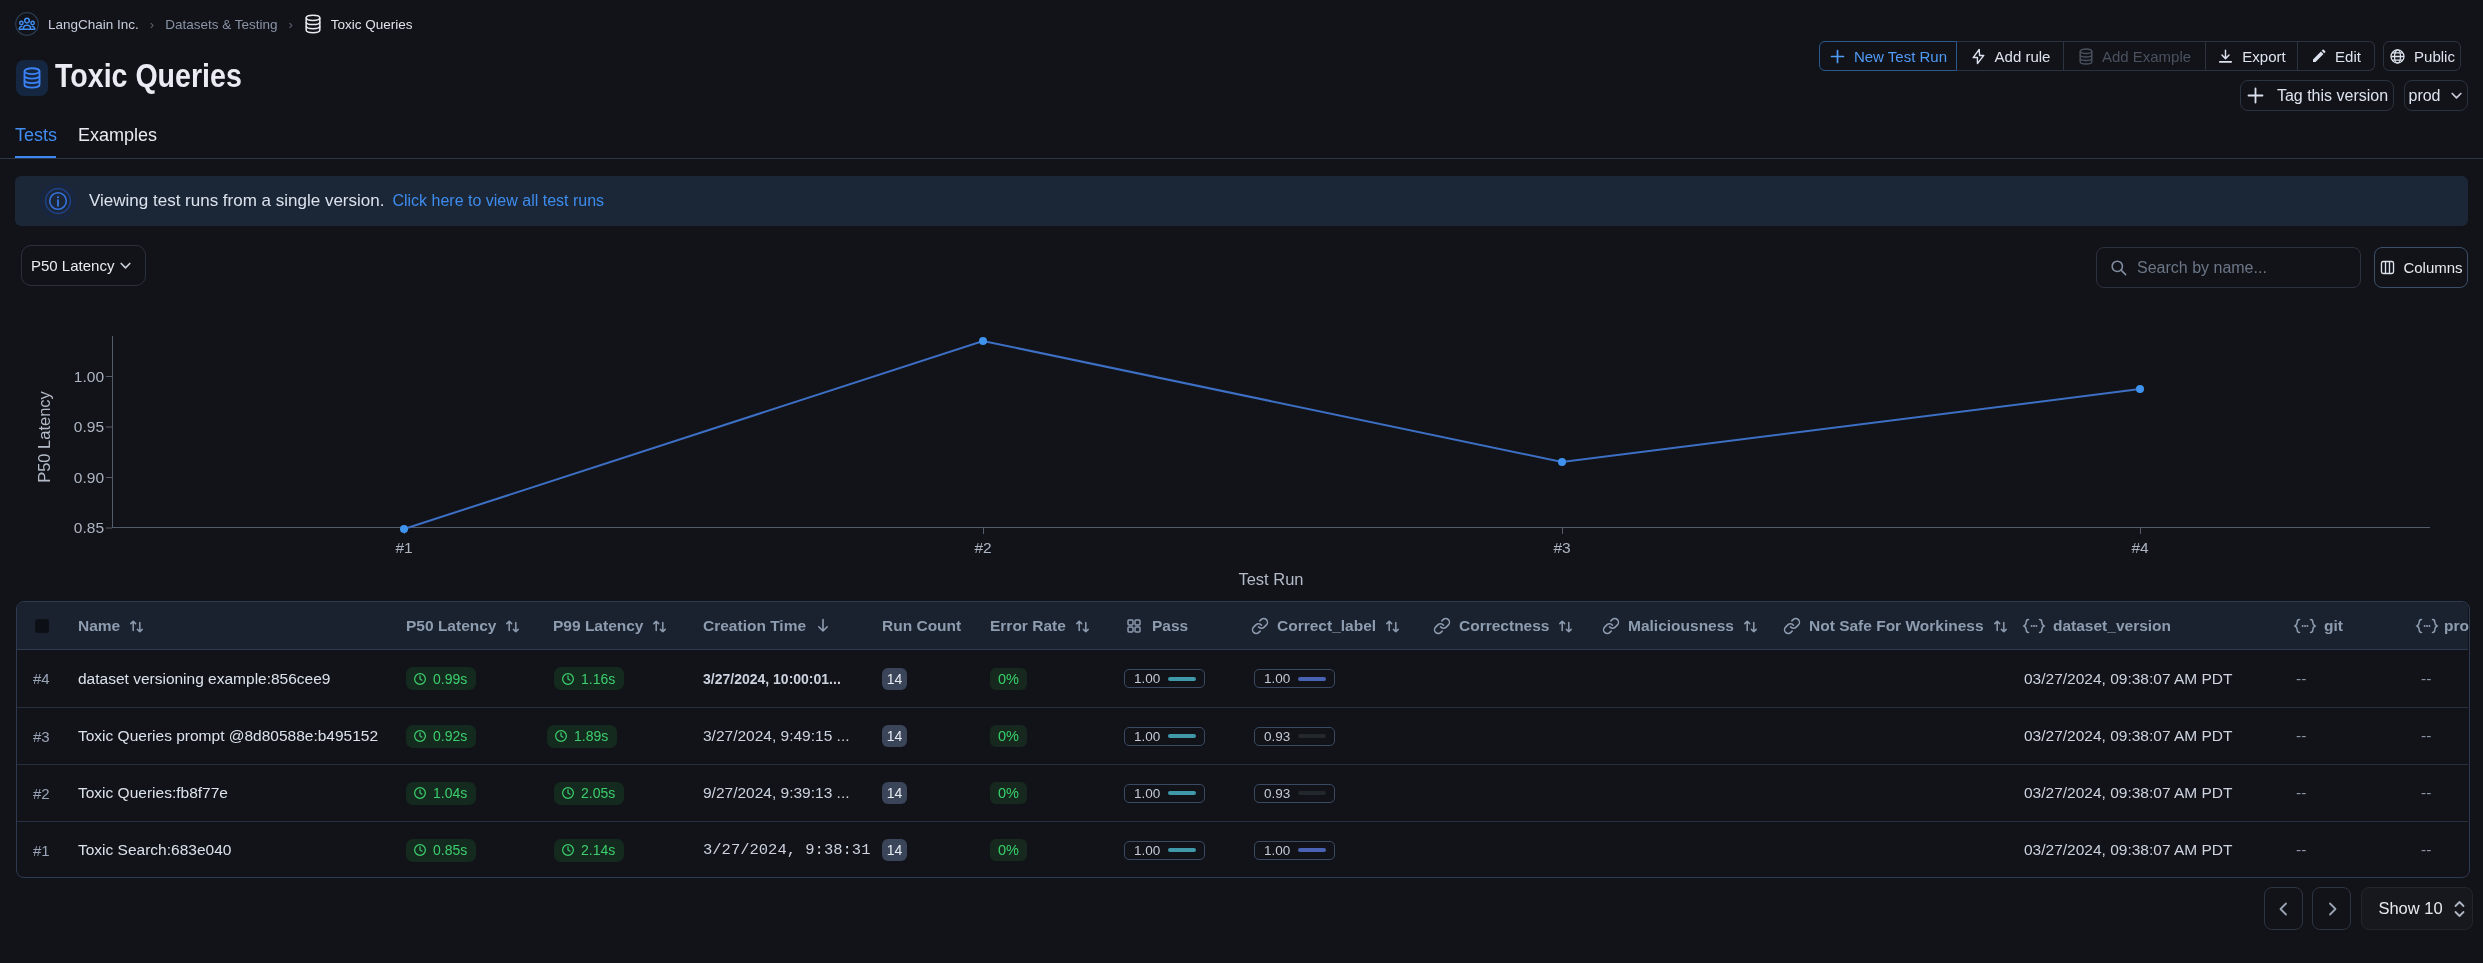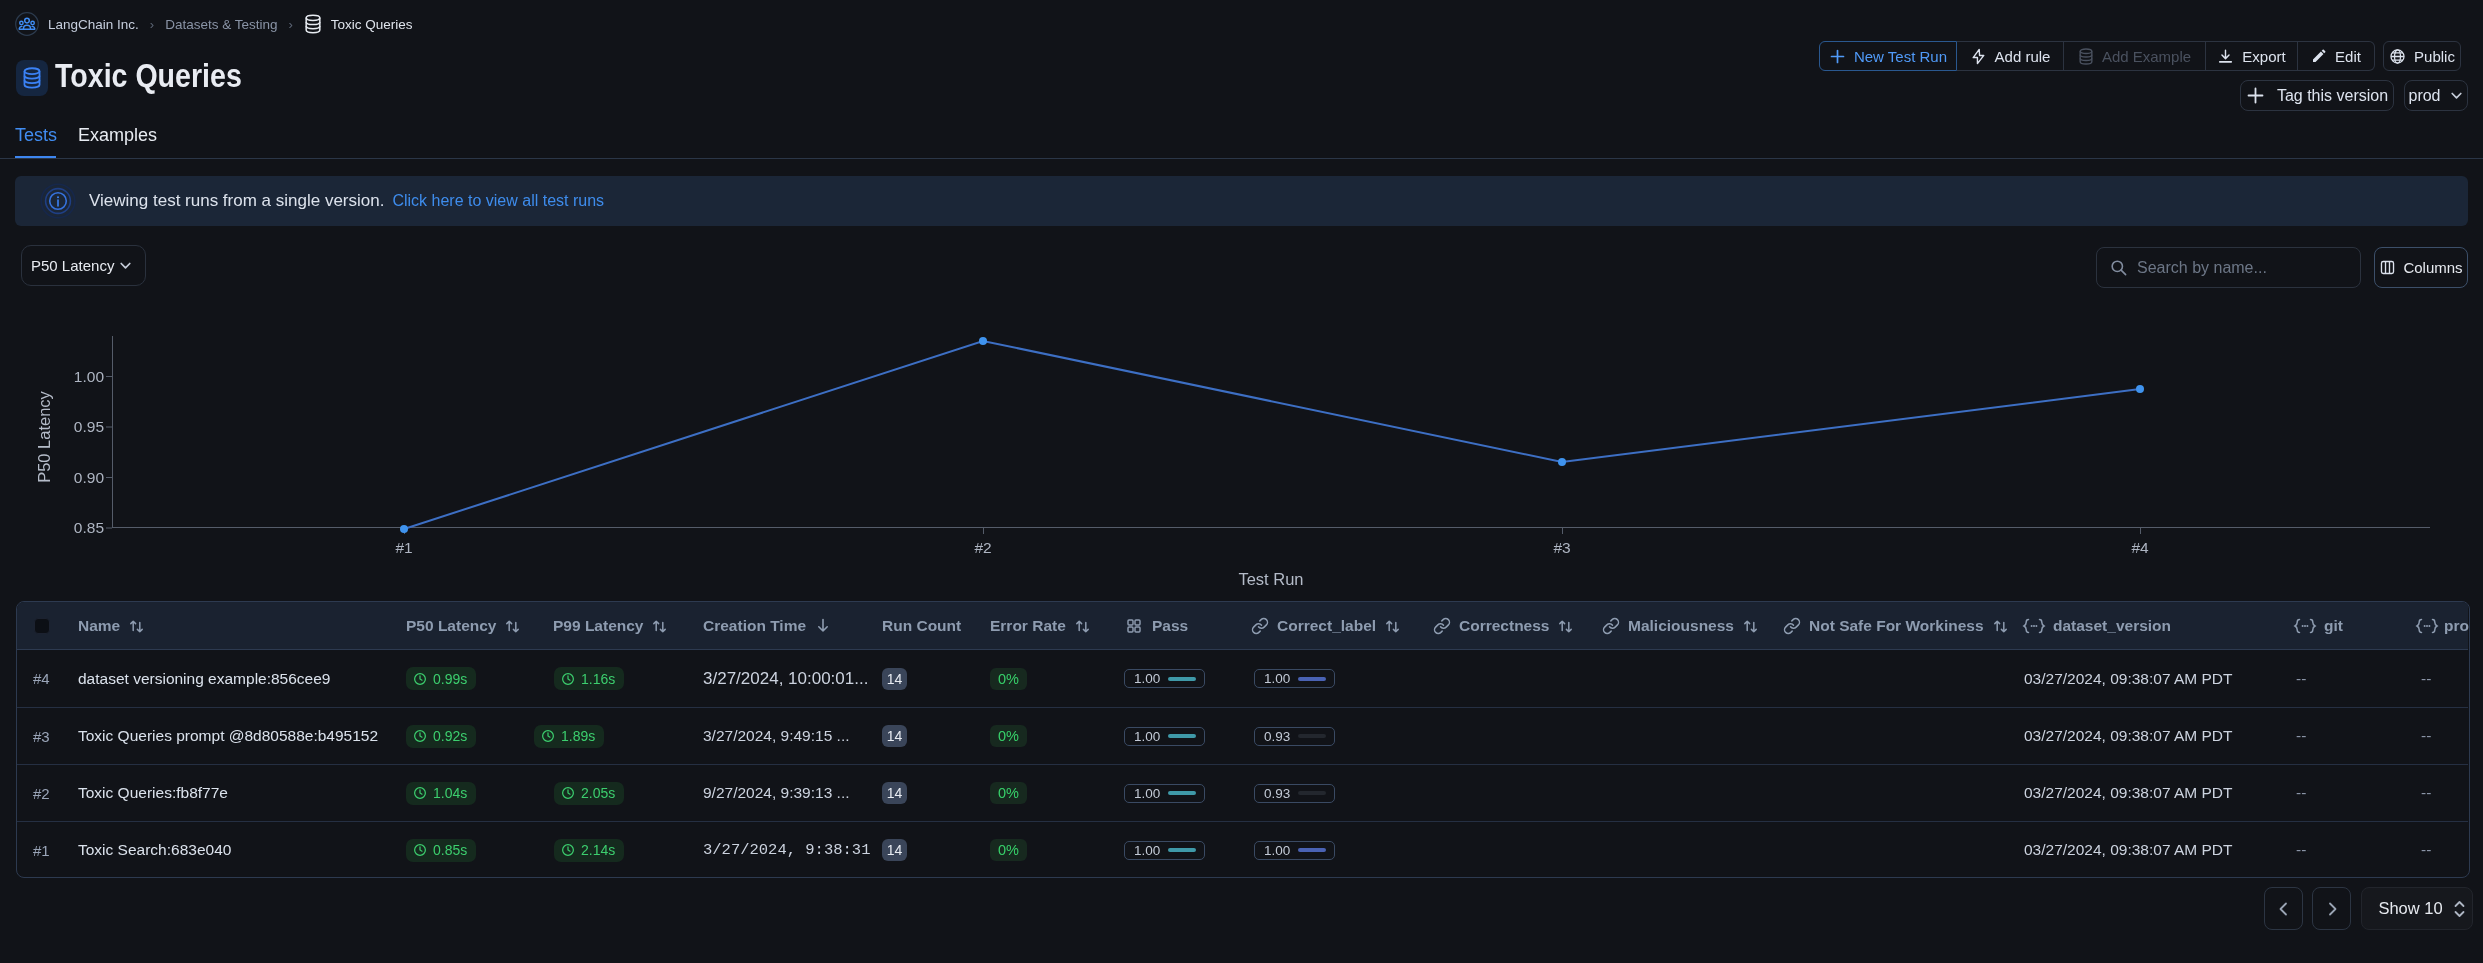--- a/index.html
+++ b/index.html
@@ -270,21 +270,21 @@
             <circle cx="12" cy="12" r="9.2"></circle>
             <path d="M12 6.8v5.2l3.4 2" stroke-linecap="round"></path>
           </svg>0.99s</span>
       </div>
       <div class="cell" style="left:537px;">
         <span class="lat"><svg width="14" height="14" viewBox="0 0 24 24" fill="none" stroke="#3cce6e" stroke-width="2.1">
             <circle cx="12" cy="12" r="9.2"></circle>
             <path d="M12 6.8v5.2l3.4 2" stroke-linecap="round"></path>
           </svg>1.16s</span>
       </div>
-      <div class="cell" style="left:686px;color:#ccd3df;font-size:17px;">3/27/2024, 10:00:01...</div>
+      <div class="cell" style="left:686px;color:#ccd3df;font-size:14px;font-weight:bold;">3/27/2024, 10:00:01...</div>
       <div class="cell" style="left:865px;">
         <span class="cnt">14</span>
       </div>
       <div class="cell" style="left:973px;">
         <span class="err">0%</span>
       </div>
       <div class="cell" style="left:1107px;">
         <span class="pill">1.00<span class="bar" style="background:#3f99a8;"></span></span>
       </div>
       <div class="cell" style="left:1237px;">
@@ -296,21 +296,21 @@
     </div>
     <div class="trow" style="top:105px;">
       <div class="cell" style="left:16px;color:#9aa5b8;font-size:15px;">#3</div>
       <div class="cell" style="left:61px;color:#dbe2ec;">Toxic Queries prompt @8d80588e:b495152</div>
       <div class="cell" style="left:389px;">
         <span class="lat"><svg width="14" height="14" viewBox="0 0 24 24" fill="none" stroke="#3cce6e" stroke-width="2.1">
             <circle cx="12" cy="12" r="9.2"></circle>
             <path d="M12 6.8v5.2l3.4 2" stroke-linecap="round"></path>
           </svg>0.92s</span>
       </div>
-      <div class="cell" style="left:517px;justify-content:flex-end;">
+      <div class="cell" style="left:530px;justify-content:flex-end;">
         <span class="lat"><svg width="14" height="14" viewBox="0 0 24 24" fill="none" stroke="#3cce6e" stroke-width="2.1">
             <circle cx="12" cy="12" r="9.2"></circle>
             <path d="M12 6.8v5.2l3.4 2" stroke-linecap="round"></path>
           </svg>1.89s</span>
       </div>
       <div class="cell" style="left:686px;color:#ccd3df;font-size:15.5px;">3/27/2024, 9:49:15 ...</div>
       <div class="cell" style="left:865px;">
         <span class="cnt">14</span>
       </div>
       <div class="cell" style="left:973px;">

